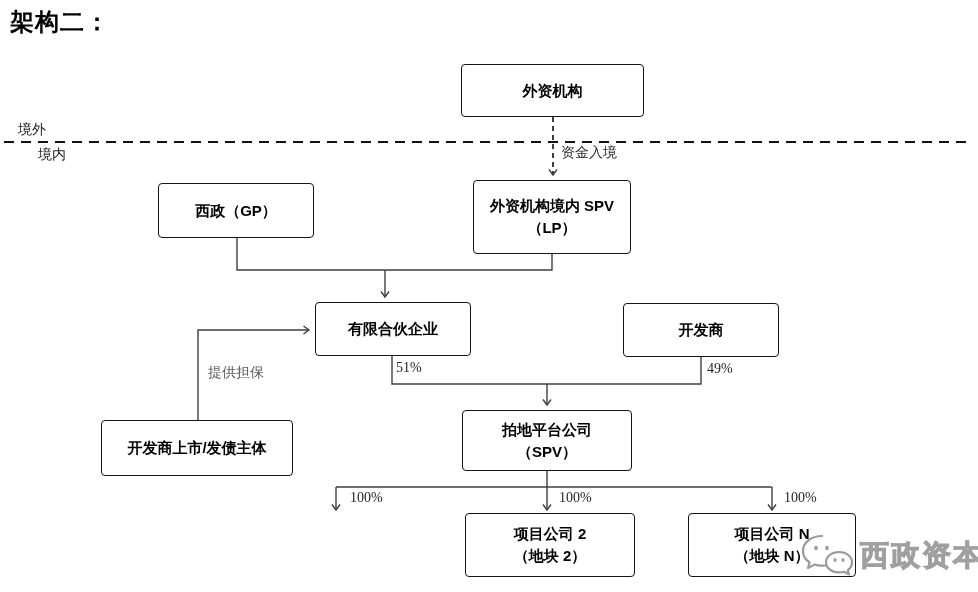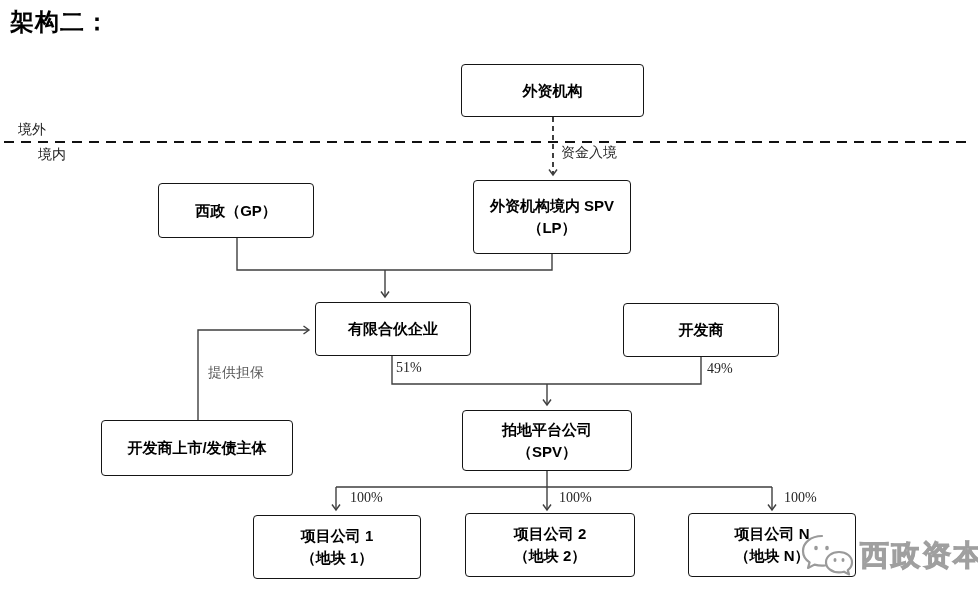--- a/index.html
+++ b/index.html
@@ -113,24 +113,20 @@
 
   <div class="node" style="left:101px;top:420px;width:192px;height:56px;">
     <span>开发商上市/发债主体</span>
   </div>
 
   <div class="node" style="left:462px;top:410px;width:170px;height:61px;">
     <span>拍地平台公司</span>
     <span>（SPV）</span>
   </div>
 
-  <div class="node" style="left:253px;top:515px;width:168px;height:64px;">
-    <span>项目公司 1</span>
-    <span>（地块 1）</span>
-  </div>
 
   <div class="node" style="left:465px;top:513px;width:170px;height:64px;">
     <span>项目公司 2</span>
     <span>（地块 2）</span>
   </div>
 
   <div class="node" style="left:688px;top:513px;width:168px;height:64px;">
     <span>项目公司 N</span>
     <span>（地块 N）</span>
   </div>

